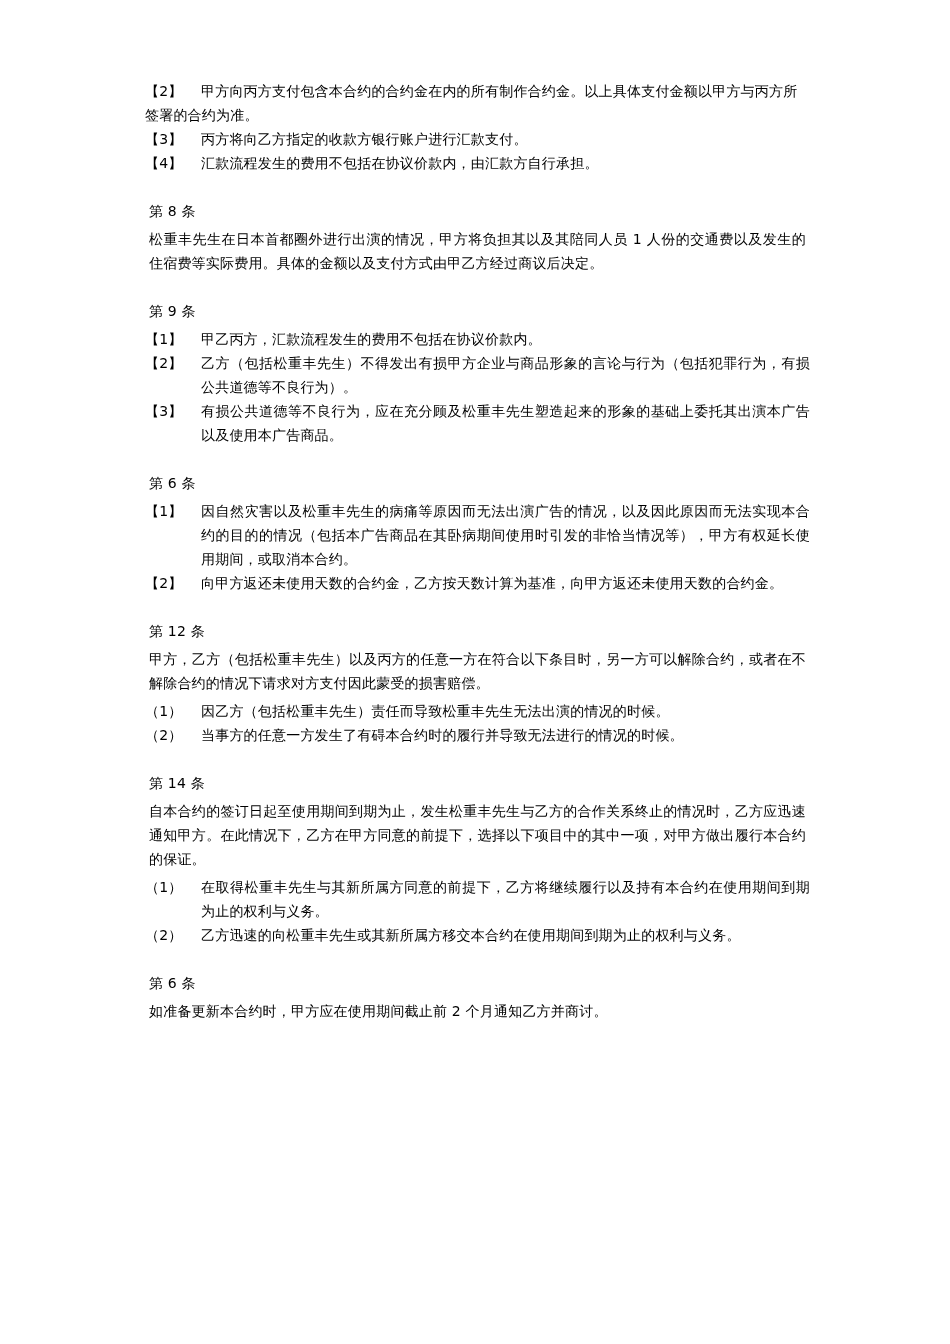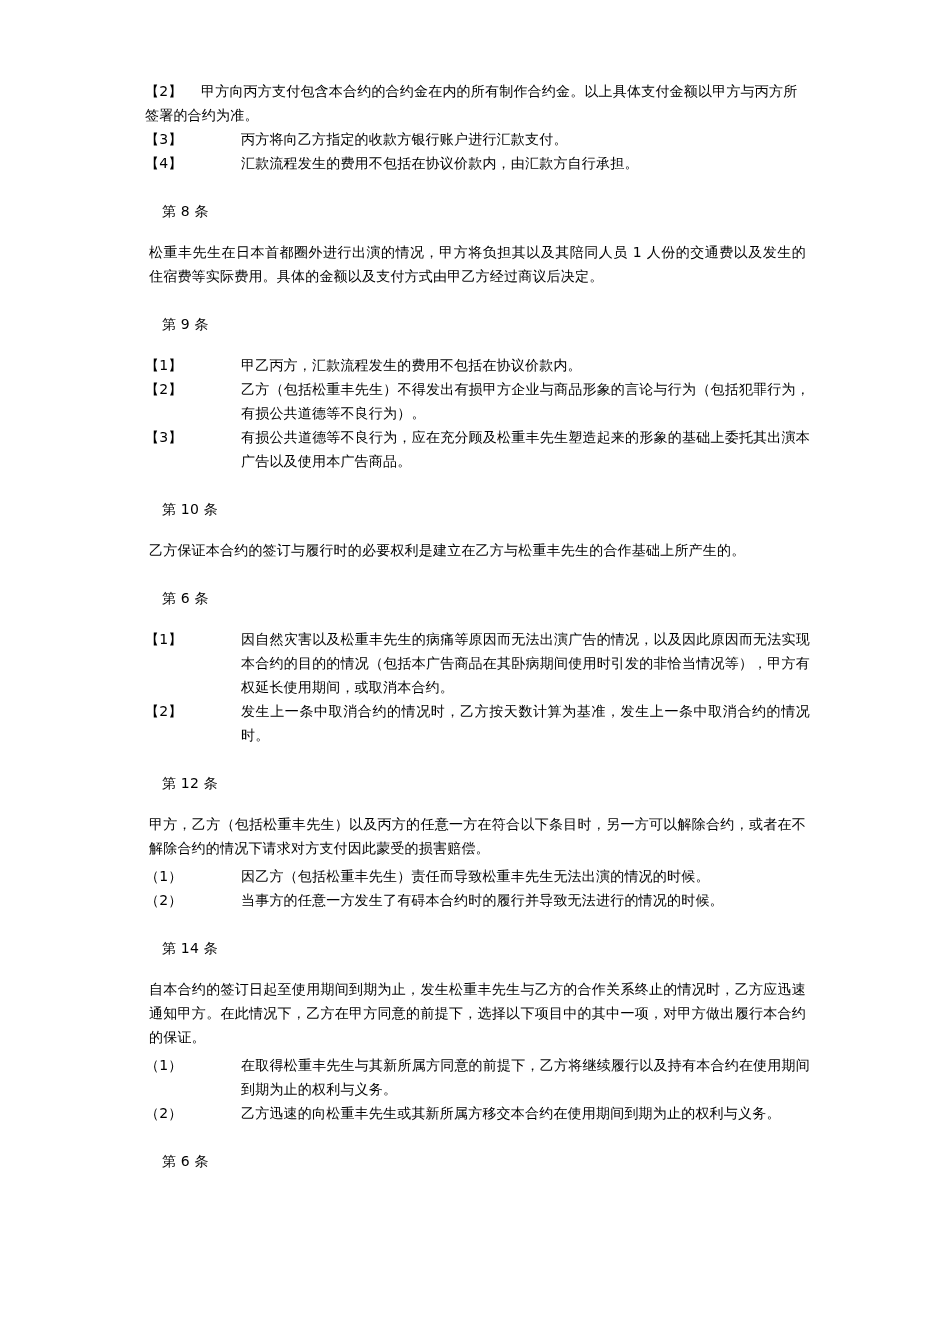--- a/index.html
+++ b/index.html
@@ -7,24 +7,24 @@
     width: 950px; height: 1344px; position: relative; overflow: hidden;
     font-family: "DejaVu Sans", "Liberation Sans", sans-serif;
     color: #000000;
   }
   .page {
     position: absolute; left: 145px; top: 79px; width: 665px;
     font-size: 14px; line-height: 24px; letter-spacing: 0.2px;
   }
   .para { margin: 4px; text-align: justify; }
   .section { margin-bottom: 24px; }
-  .heading { margin: 17px; }
+  .heading { margin: 4px; }
   .item { display: flex; margin: 0; }
   .item .label { width: 56px; flex: 0 0 56px; white-space: nowrap; }
-  .item .text { flex: 1 1 auto; text-align: justify; margin-left: 40px; }
+  .item .text { flex: 1 1 auto; text-align: justify; }
   .item.flow { display: block; }
   .item.flow .label { display: inline-block; width: 56px; }
 </style>
 </head>
 <body>
 
 <div class="page">
 
   <div class="section">
     <p class="item flow">
@@ -54,34 +54,30 @@
     <p class="item">
       <span class="label">【2】</span>
       <span class="text">乙方（包括松重丰先生）不得发出有损甲方企业与商品形象的言论与行为（包括犯罪行为，有损公共道德等不良行为）。</span>
     </p>
     <p class="item">
       <span class="label">【3】</span>
       <span class="text">有损公共道德等不良行为，应在充分顾及松重丰先生塑造起来的形象的基础上委托其出演本广告以及使用本广告商品。</span>
     </p>
   </div>
 
-  <div class="section">
-    <p class="heading">第 10 条</p>
-    <p class="para">乙方保证本合约的签订与履行时的必要权利是建立在乙方与松重丰先生的合作基础上所产生的。</p>
-  </div>
 
   <div class="section">
     <p class="heading">第 6 条</p>
     <p class="item">
       <span class="label">【1】</span>
       <span class="text">因自然灾害以及松重丰先生的病痛等原因而无法出演广告的情况，以及因此原因而无法实现本合约的目的的情况（包括本广告商品在其卧病期间使用时引发的非恰当情况等），甲方有权延长使用期间，或取消本合约。</span>
     </p>
     <p class="item">
       <span class="label">【2】</span>
-      <span class="text">发生上一条中取消合约的情况时，乙方按天数计算为基准，发生上一条中取消合约的情况时。</span>
+      <span class="text">向甲方返还未使用天数的合约金，乙方按天数计算为基准，向甲方返还未使用天数的合约金。</span>
     </p>
   </div>
 
   <div class="section">
     <p class="heading">第 12 条</p>
     <p class="para">甲方，乙方（包括松重丰先生）以及丙方的任意一方在符合以下条目时，另一方可以解除合约，或者在不解除合约的情况下请求对方支付因此蒙受的损害赔偿。</p>
     <p class="item">
       <span class="label">（1）</span>
       <span class="text">因乙方（包括松重丰先生）责任而导致松重丰先生无法出演的情况的时候。</span>
     </p>
@@ -102,15 +98,16 @@
       <span class="text">在取得松重丰先生与其新所属方同意的前提下，乙方将继续履行以及持有本合约在使用期间到期为止的权利与义务。</span>
     </p>
     <p class="item">
       <span class="label">（2）</span>
       <span class="text">乙方迅速的向松重丰先生或其新所属方移交本合约在使用期间到期为止的权利与义务。</span>
     </p>
   </div>
 
   <div class="section">
     <p class="heading">第 6 条</p>
+    <p class="para">如准备更新本合约时，甲方应在使用期间截止前 2 个月通知乙方并商讨。</p>
   </div>
 
 </div>
 
 </body></html>

